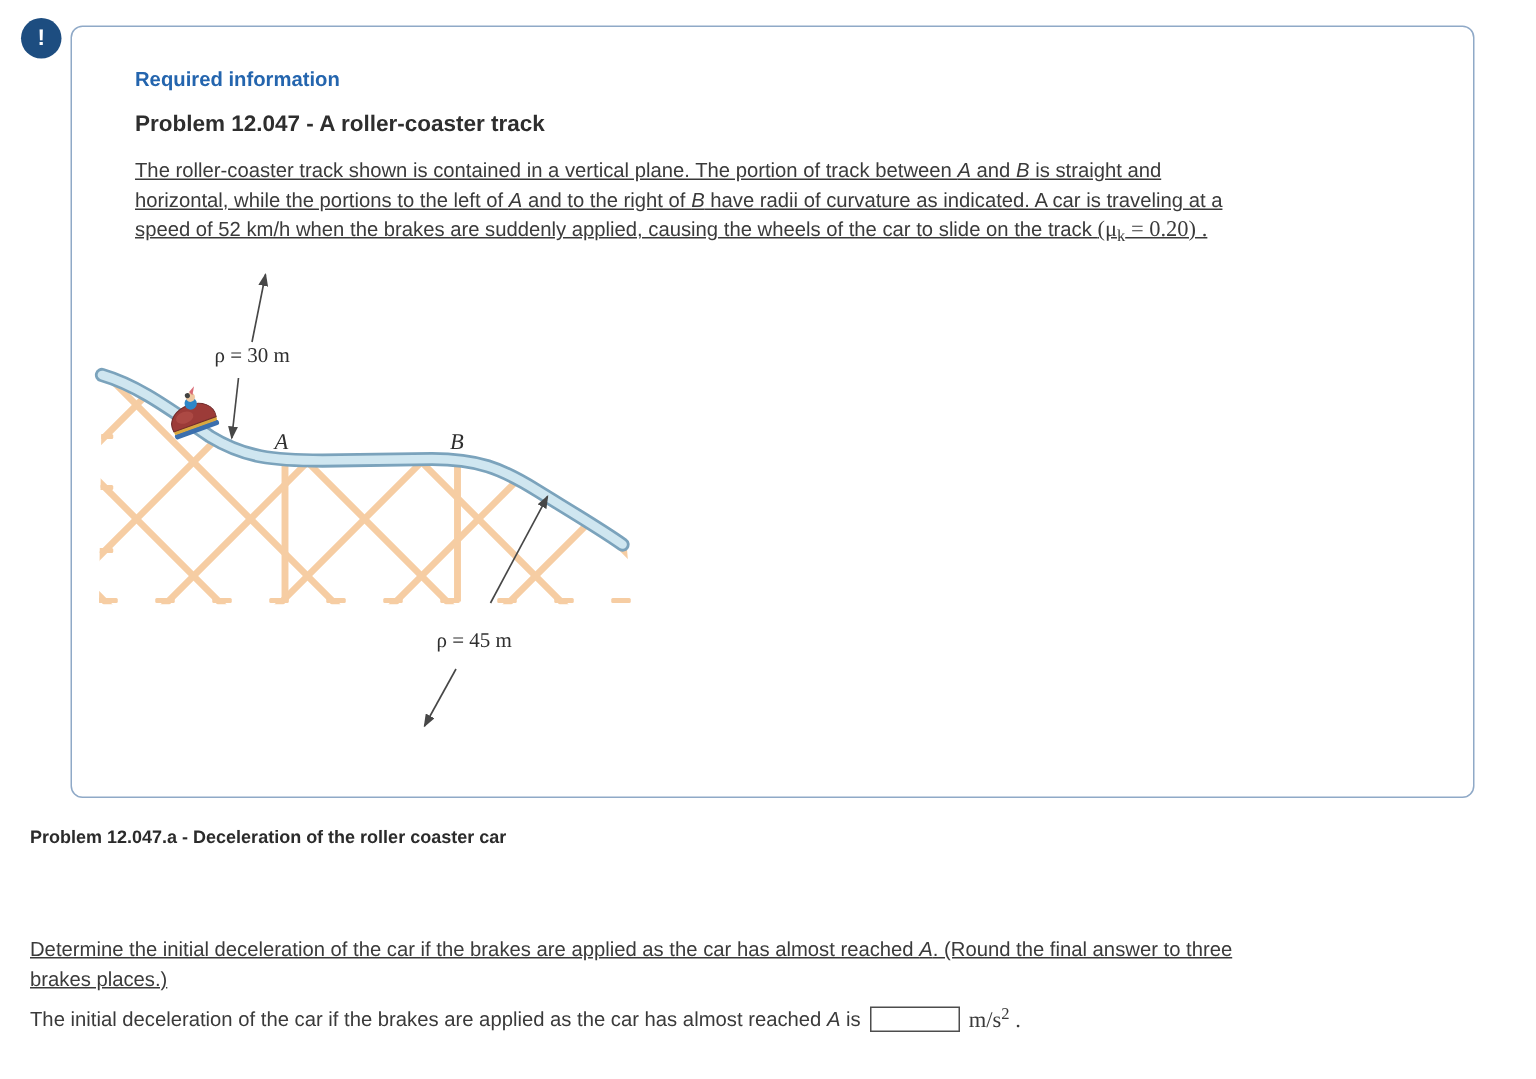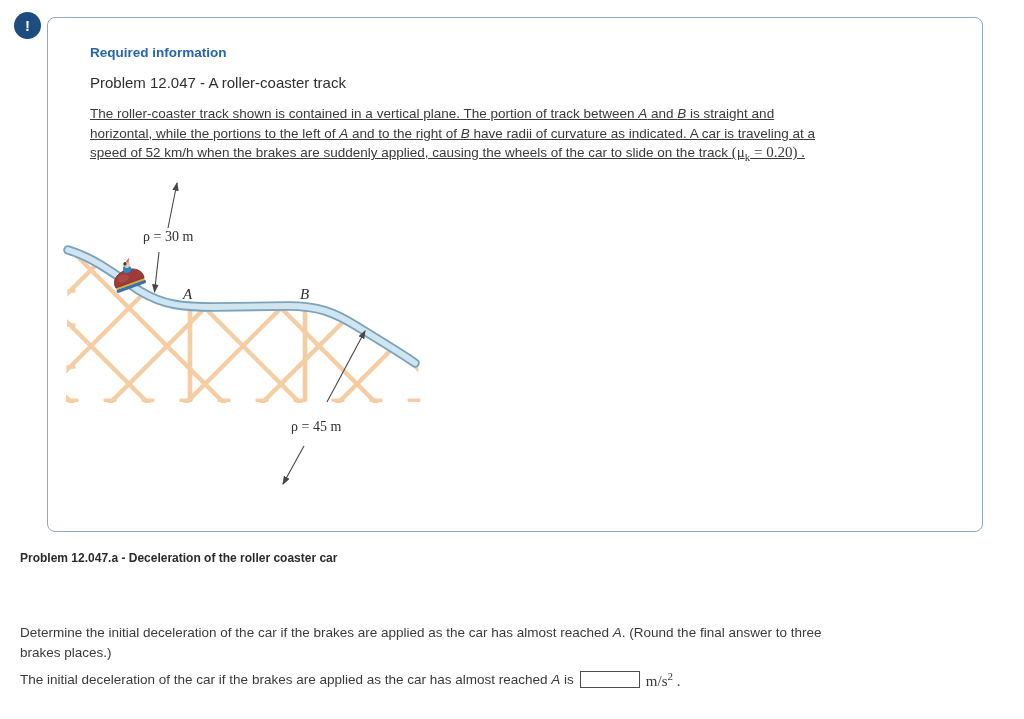--- a/index.html
+++ b/index.html
@@ -11,29 +11,29 @@
     position:absolute;left:14px;top:12px;width:27px;height:27px;border-radius:50%;
     background:#1d4d80;color:#ffffff;font-weight:bold;font-size:15px;
     display:flex;align-items:center;justify-content:center;z-index:3;
   }
   .problem-box{
     position:absolute;left:20px;top:17px;width:934px;height:513px;
     border:1px solid #8fa9c7;border-radius:8px;background:#ffffff;z-index:1;margin-left:27px;
   }
   .box-content{padding:27px 20px 0 42px;}
   .required{color:#2465ae;font-weight:bold;font-size:13.5px;margin:0 0 14px 0;}
-  .prob-title{color:#2e2e2e;font-weight:normal;font-size:15px;margin:0 0 13px 0;}
+  .prob-title{color:#2e2e2e;font-weight:bold;font-size:15px;margin:0 0 13px 0;}
   .prob-body{font-size:13.5px;line-height:19.5px;color:#3a3a3a;text-decoration:underline;}
   .math{font-family:"Liberation Serif","DejaVu Serif",serif;font-size:15px;}
   .it{font-style:italic;}
   .sub{vertical-align:sub;font-size:11px;}
   .sup{vertical-align:super;font-size:11px;}
   .figure-svg{position:absolute;left:55px;top:170px;z-index:2;}
   .part-title{position:absolute;left:20px;top:551px;font-size:12px;font-weight:bold;color:#2b2b2b;}
-  .question{position:absolute;left:20px;top:623px;font-size:13.5px;line-height:19.5px;width:960px;}
+  .question{position:absolute;left:20px;top:623px;font-size:13.5px;line-height:19.5px;width:960px;text-decoration:underline;}
   .answer-row{position:absolute;left:20px;top:670px;font-size:13.5px;display:flex;align-items:center;}
   .answer-input{
     width:54px;height:15px;border:1px solid #4d4d4d;border-radius:0;
     margin:0 6px 0 6px;padding:0 2px;font-size:12px;background:#fff;
   }
 </style>
 </head>
 <body>
 
 <div class="alert-badge">

